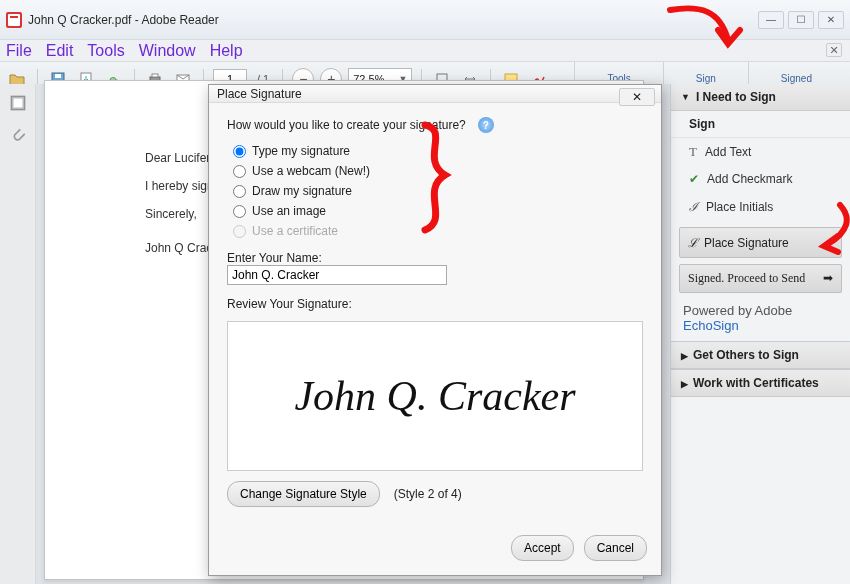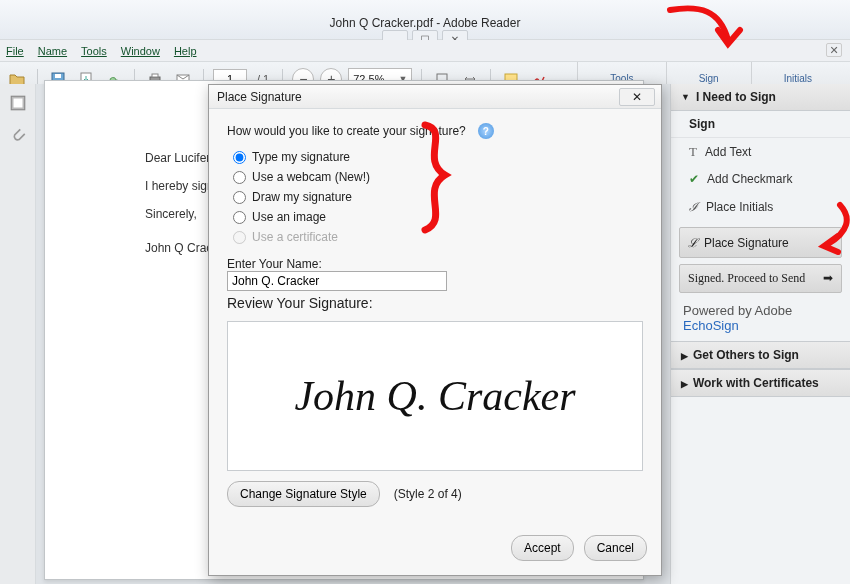--- a/index.html
+++ b/index.html
@@ -1,28 +1,28 @@
 <!DOCTYPE html>
 <html><head>
 <meta charset="utf-8">
 <style>
   * { box-sizing: border-box; }
   html, body { margin: 0; padding: 0; font-family: "Segoe UI", Tahoma, sans-serif; font-size: 12px; color: #222; }
   body { width: 850px; height: 584px; background: #fff; position: relative; overflow: hidden; }
 
   
-  .titlebar { height: 40px; background: linear-gradient(#f6f8fb, #e6ebf1); border-bottom: 1px solid #d7dbde; display: flex; align-items: center; padding: 16px 6px; flex-direction: column; }
+  .titlebar { height: 40px; background: linear-gradient(#f6f8fb, #e6ebf1); border-bottom: 1px solid #d7dbde; display: flex; align-items: center; padding: 16px 6px; }
   .app-icon { width: 16px; height: 16px; margin-right: 6px; }
   .title-text { flex: 1; font-size: 12px; color: #2a2a2a; }
   .win-btns { display: flex; gap: 4px; }
   .win-btn { width: 26px; height: 18px; background: #eef1f5; border: 1px solid #c9ced4; border-radius: 2px; display: flex; align-items: center; justify-content: center; font-size: 10px; color: #555; cursor: default; }
 
   
   .menubar { height: 22px; background: #eef0f3; border-bottom: 1px solid #d7dbde; display: flex; align-items: center; padding: 0 6px; gap: 14px; position: relative; }
-  .menubar span { font-size: 11px; color: #14532d; text-decoration: underline; }
+  .menubar span { font-size: 16px; color: #6d28d9; }
   .menubar .closex { position: absolute; right: 8px; top: 3px; width: 16px; height: 14px; border: 1px solid #ccc; border-radius: 2px; color: #666; text-align: center; line-height: 12px; font-size: 11px; }
 
   
   .toolbar { height: 34px; background: linear-gradient(#f1f4f7,#e5e8eb); border-bottom: 1px solid #c8ccd0; display: flex; align-items: center; padding: 0 6px; gap: 6px; }
   .tool-icon { width: 22px; height: 22px; display: flex; align-items: center; justify-content: center; border-radius: 2px; }
   .tsep { width: 1px; height: 20px; background: #c8ccd0; margin: 0 3px; }
   .page-input { width: 34px; height: 20px; border: 1px solid #bbb; font-size: 11px; text-align: center; }
   .page-total { color: #555; font-size: 11px; margin: 0 4px; }
   .circle-btn { width: 22px; height: 22px; border: 1px solid #bbb; border-radius: 50%; display: flex; align-items: center; justify-content: center; font-size: 14px; color: #555; background: #fdfdfd; }
   .zoom-combo { height: 22px; border: 1px solid #bbb; background: #fff; font-size: 11px; display: flex; align-items: center; padding: 0 4px; gap: 14px; }
@@ -54,21 +54,21 @@
   .dlg-title { height: 26px; background: linear-gradient(#fbfbfb,#ececec); border-bottom: 1px solid #d7dbde; display: flex; align-items: center; padding: 0 8px; position: relative; }
   .dlg-close { position: absolute; right: 6px; top: 3px; width: 36px; height: 18px; border: 1px solid #c8ccd0; border-radius: 2px; background: #f2f2f2; display: flex; align-items: center; justify-content: center; font-size: 12px; }
   .dlg-body { padding: 14px 18px 10px 18px; flex: 1; display: flex; flex-direction: column; }
   .prompt { font-size: 12px; margin-bottom: 8px; display: flex; align-items: center; gap: 8px; }
   .help-icon { width: 16px; height: 16px; border-radius: 50%; background: radial-gradient(#aad4ff,#4a95e0); color: #fff; font-size: 10px; display: flex; align-items: center; justify-content: center; font-weight: bold; margin-left: 4px; }
   .radio-row { display: flex; align-items: center; gap: 6px; margin: 3px 6px; font-size: 12px; }
   .radio-row input { margin: 0; }
   .radio-row.disabled { color: #aaa; }
   .fld-label { margin-top: 10px; font-size: 12px; }
   .name-input { width: 220px; height: 20px; border: 1px solid #aaa; padding: 0 4px; font-size: 12px; }
-  .review-label { margin-top: 4px; font-size: 14px; }
+  .review-label { margin-top: 12px; font-size: 12px; }
   .sig-preview { margin-top: 10px; flex: 1; background: #fff; border: 1px solid #c8ccd0; display: flex; align-items: center; justify-content: center; min-height: 150px; }
   .sig-text { font-family: "Brush Script MT", "Lucida Handwriting", cursive; font-size: 42px; font-style: italic; color: #111; }
   .style-row { display: flex; align-items: center; gap: 14px; padding: 10px 0; }
   .grey-btn { padding: 5px 12px; background: linear-gradient(#f4f4f4,#e2e2e2); border: 1px solid #b5b5b5; border-radius: 12px; font-size: 12px; }
   .dlg-footer { padding: 8px 14px 14px; display: flex; justify-content: flex-end; gap: 10px; }
 
   
   .annotation { position: absolute; pointer-events: none; }
 </style>
 </head>
@@ -83,21 +83,21 @@
   <div class="title-text">John Q Cracker.pdf - Adobe Reader</div>
   <div class="win-btns">
     <div class="win-btn">—</div>
     <div class="win-btn">☐</div>
     <div class="win-btn">✕</div>
   </div>
 </div>
 
 <div class="menubar">
   <span>File</span>
-  <span>Name</span>
+  <span>Edit</span>
   <span>Tools</span>
   <span>Window</span>
   <span>Help</span>
   <div class="closex">✕</div>
 </div>
 
 <div class="toolbar">
   <div class="tool-icon">
       <svg width="16" height="16" viewBox="0 0 16 16">
         <path d="M1 4h5l2 2h7v8H1z" fill="#e2c06b" stroke="#a88430"></path>
@@ -165,21 +165,21 @@
     </div>
   <div class="tool-icon">
       <svg width="16" height="16" viewBox="0 0 16 16">
         <path d="M3 12c2-5 4-5 5-2s3 1 5-4" stroke="#c33" fill="none" stroke-width="1.5"></path>
       </svg>
     </div>
 
   <div class="right-tabs">
     <div class="right-tab">Tools</div>
     <div class="right-tab">Sign</div>
-    <div class="right-tab">Initials</div>
+    <div class="right-tab">Signed</div>
   </div>
 </div>
 
 <div class="side-strip">
   <svg width="18" height="18" viewBox="0 0 16 16">
       <rect x="2" y="2" width="12" height="12" fill="#bbb" stroke="#888"></rect>
       <rect x="4" y="4" width="8" height="8" fill="#fff"></rect>
     </svg>
   <svg width="18" height="18" viewBox="0 0 16 16">
       <path d="M10 3l-5 5a3 3 0 004 4l5-5" stroke="#999" fill="none" stroke-width="1.5"></path>

